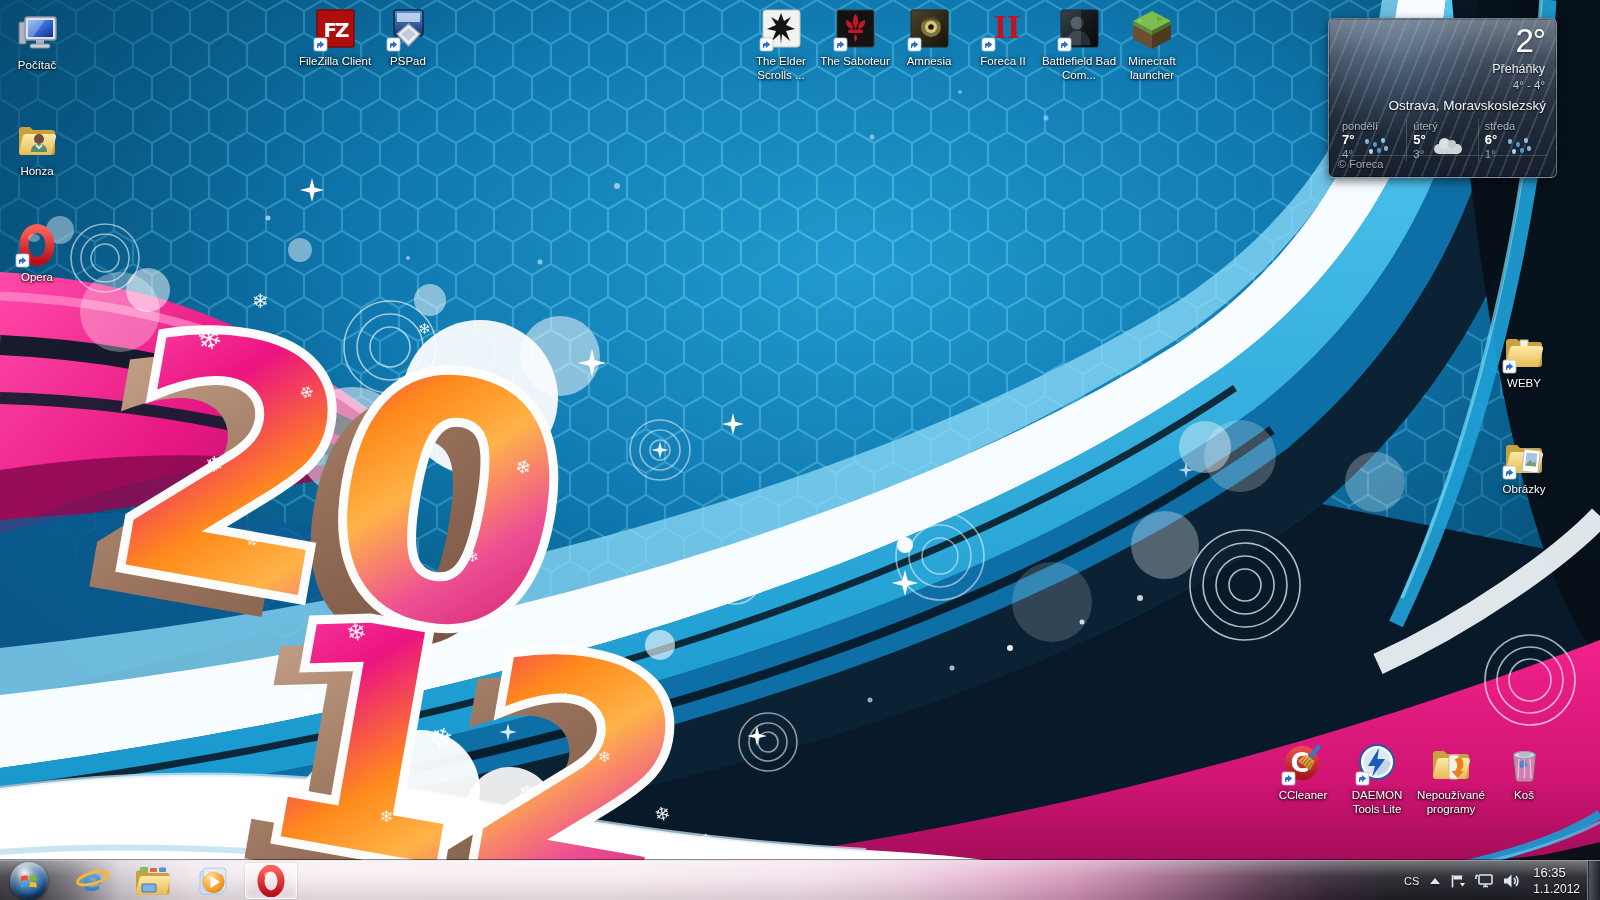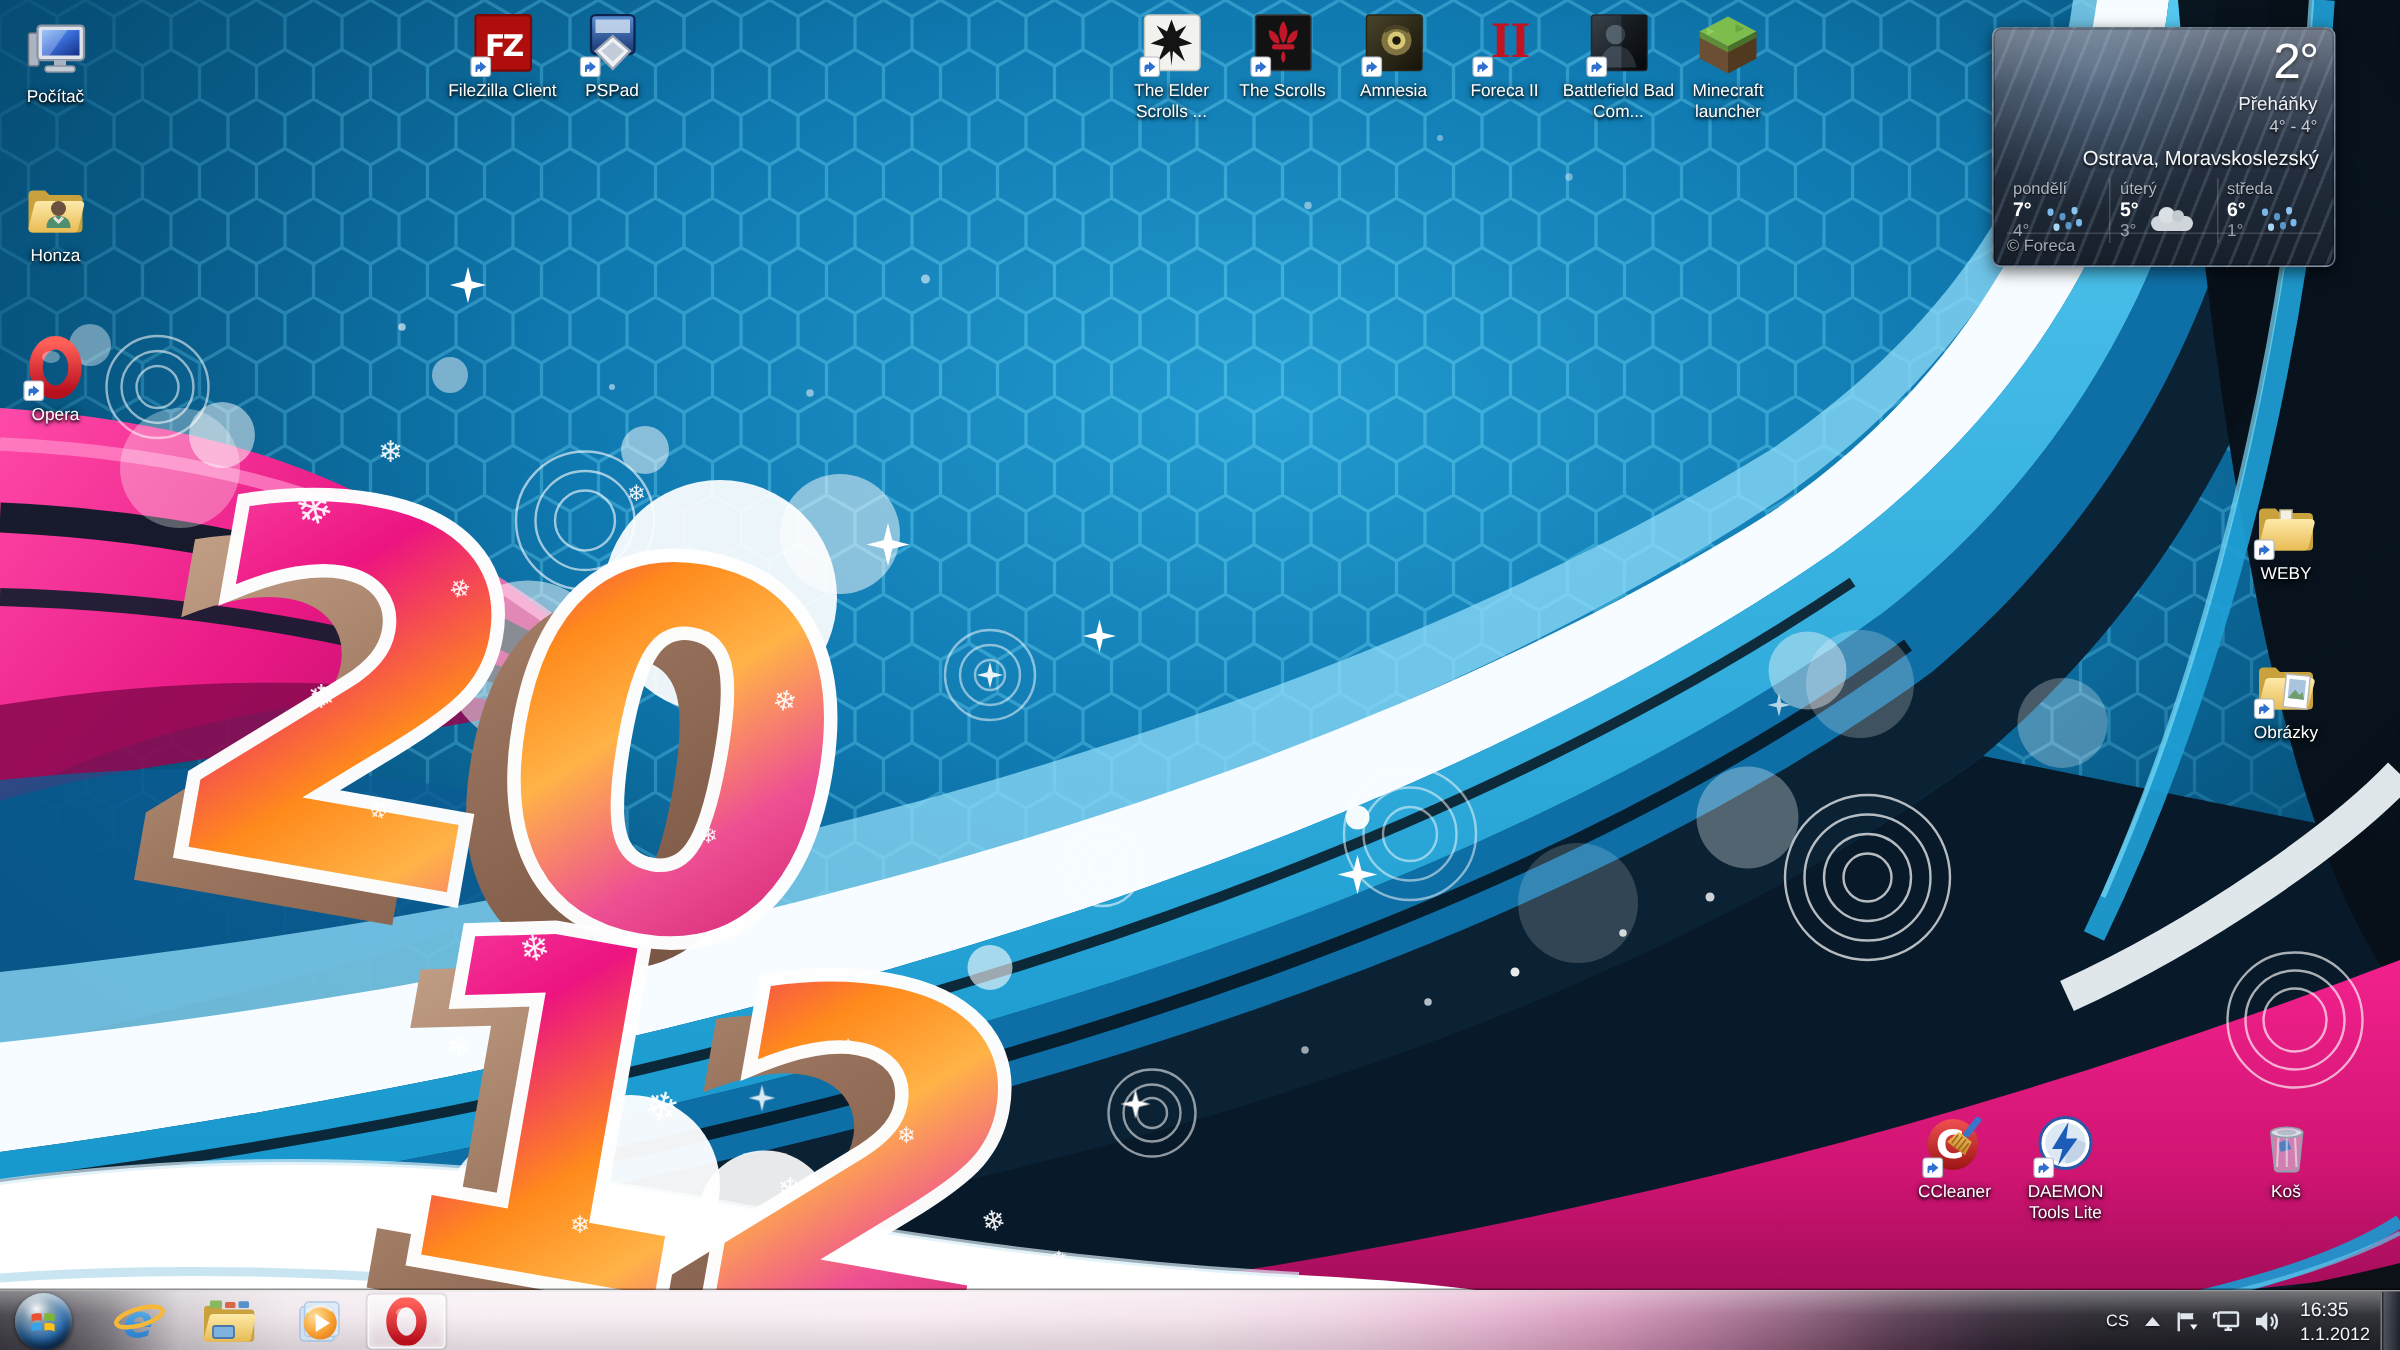--- a/index.html
+++ b/index.html
@@ -464,21 +464,21 @@
       <path d="M22.5,6 C26,10 26,16 22.5,21 C19,16 19,10 22.5,6 Z" fill="#c01828"></path>
       <path d="M13,12 C17.5,13 20,16.5 20,21 C15.5,21 12.5,17.5 13,12 Z" fill="#c01828"></path>
       <path d="M32,12 C27.5,13 25,16.5 25,21 C29.5,21 32.5,17.5 32,12 Z" fill="#c01828"></path>
       <rect x="15" y="21.5" width="15" height="3.5" rx="1.5" fill="#c01828"></rect>
       <path d="M22.5,26 C24.5,28.5 24.5,31.5 22.5,34 C20.5,31.5 20.5,28.5 22.5,26 Z" fill="#c01828"></path>
       <svg x="0" y="29">
             <rect x="1" y="1" width="13" height="13" rx="2" fill="#fff" stroke="#b0bcc8" stroke-width=".8"></rect>
             <path d="M4,11 L4,7.5 Q4,6 5.5,6 L7,6 L7,4 L11.3,7.5 L7,11 L7,9 L6,9 Q5.2,9 5.2,10 L5.2,11 Z" fill="#2f6fd0"></path>
           </svg>
     </svg></div>
-    <div class="lbl">The Scrolls</div>
+    <div class="lbl">The Saboteur</div>
   </div>
 
   <div class="dicon" id="ic-amnesia">
     <div class="ia"><svg width="44" height="44">
       <rect x="4" y="2" width="37" height="37" rx="2" fill="url(#gAmn)" stroke="#2a2616" stroke-width="1"></rect>
       <circle cx="24" cy="19" r="10" fill="#8a7c46" opacity=".9"></circle>
       <circle cx="24" cy="19" r="6" fill="#d8c878"></circle>
       <circle cx="24" cy="19" r="2.8" fill="#1c180c"></circle>
       <path d="M16,13 Q24,7 32,13" stroke="#4a4426" stroke-width="2.5" fill="none"></path>
       <svg x="0" y="29">
@@ -581,20 +581,29 @@
       <path d="M22,20 A13.5,13.5 0 0 1 35.5,20 A13.5,13.5 0 0 1 22,33.5 Z" fill="#b8cce2" opacity=".7"></path>
       <polygon points="24,6 13,24 20,24 17,35 30,17 22.5,17" fill="#1b5cb8"></polygon>
       <svg x="0" y="29">
             <rect x="1" y="1" width="13" height="13" rx="2" fill="#fff" stroke="#b0bcc8" stroke-width=".8"></rect>
             <path d="M4,11 L4,7.5 Q4,6 5.5,6 L7,6 L7,4 L11.3,7.5 L7,11 L7,9 L6,9 Q5.2,9 5.2,10 L5.2,11 Z" fill="#2f6fd0"></path>
           </svg>
     </svg></div>
     <div class="lbl">DAEMON Tools Lite</div>
   </div>
 
+  <div class="dicon" id="ic-nepouzivane">
+    <div class="ia"><svg width="44" height="44">
+      <path d="M4,12 Q4,9 7,9 L15,9 L18,12 L37,12 Q40,12 40,15 L40,34 Q40,37 37,37 L7,37 Q4,37 4,34 Z" fill="#c9a23e"></path>
+      <path d="M4,34 L8,18 Q8.5,16 11,16 L39,16 Q41.5,16.6 41,19 L37,35 Q36.5,37 34,37 L7,37 Q4,37 4,34 Z" fill="url(#gFoldFront)"></path>
+      <rect x="20" y="13" width="10" height="24" rx="2" fill="#f6f2e8" stroke="#c8bc96" stroke-width="1"></rect>
+      <path d="M31,15 C35.5,19 35.5,25 31.5,29 L35,29 L28.5,36 L22.5,29 L26,29 C29,25.5 29,21 25.5,17.5 Z" fill="#e8821e"></path>
+    </svg></div>
+    <div class="lbl">Nepoužívané programy</div>
+  </div>
 
   <div class="dicon" id="ic-kos">
     <div class="ia"><svg width="44" height="44">
       <path d="M12,13 L33,13 L30.5,37 Q30.3,39 28.3,39 L16.7,39 Q14.7,39 14.5,37 Z" fill="rgba(205,216,226,.55)" stroke="#94a0ac" stroke-width="1.2"></path>
       <polygon points="17,20 23,17.5 25.5,24 18.5,26" fill="#3a80c8" opacity=".85"></polygon>
       <path d="M17,16 L16,36 M22.5,16 L22.5,36 M28,16 L29,36" stroke="#ffffff" stroke-width="1.4" opacity=".5"></path>
       <ellipse cx="22.5" cy="13" rx="10.5" ry="3.4" fill="rgba(232,240,246,.8)" stroke="#94a0ac" stroke-width="1.2"></ellipse>
       <ellipse cx="22.5" cy="13" rx="6.5" ry="1.9" fill="rgba(160,176,190,.7)"></ellipse>
     </svg></div>
     <div class="lbl">Koš</div>

